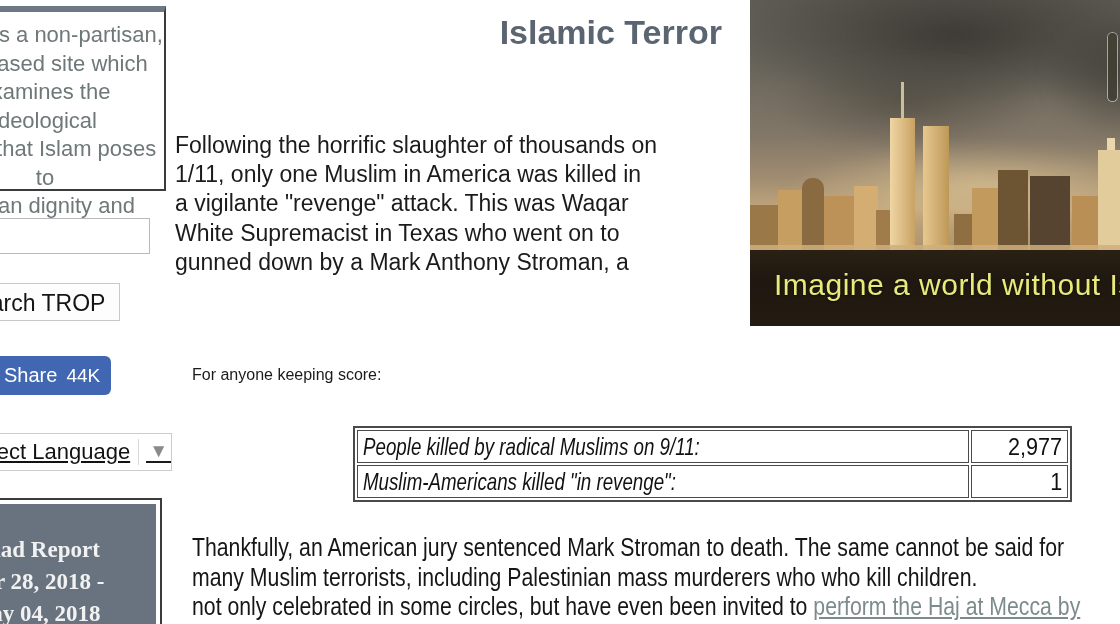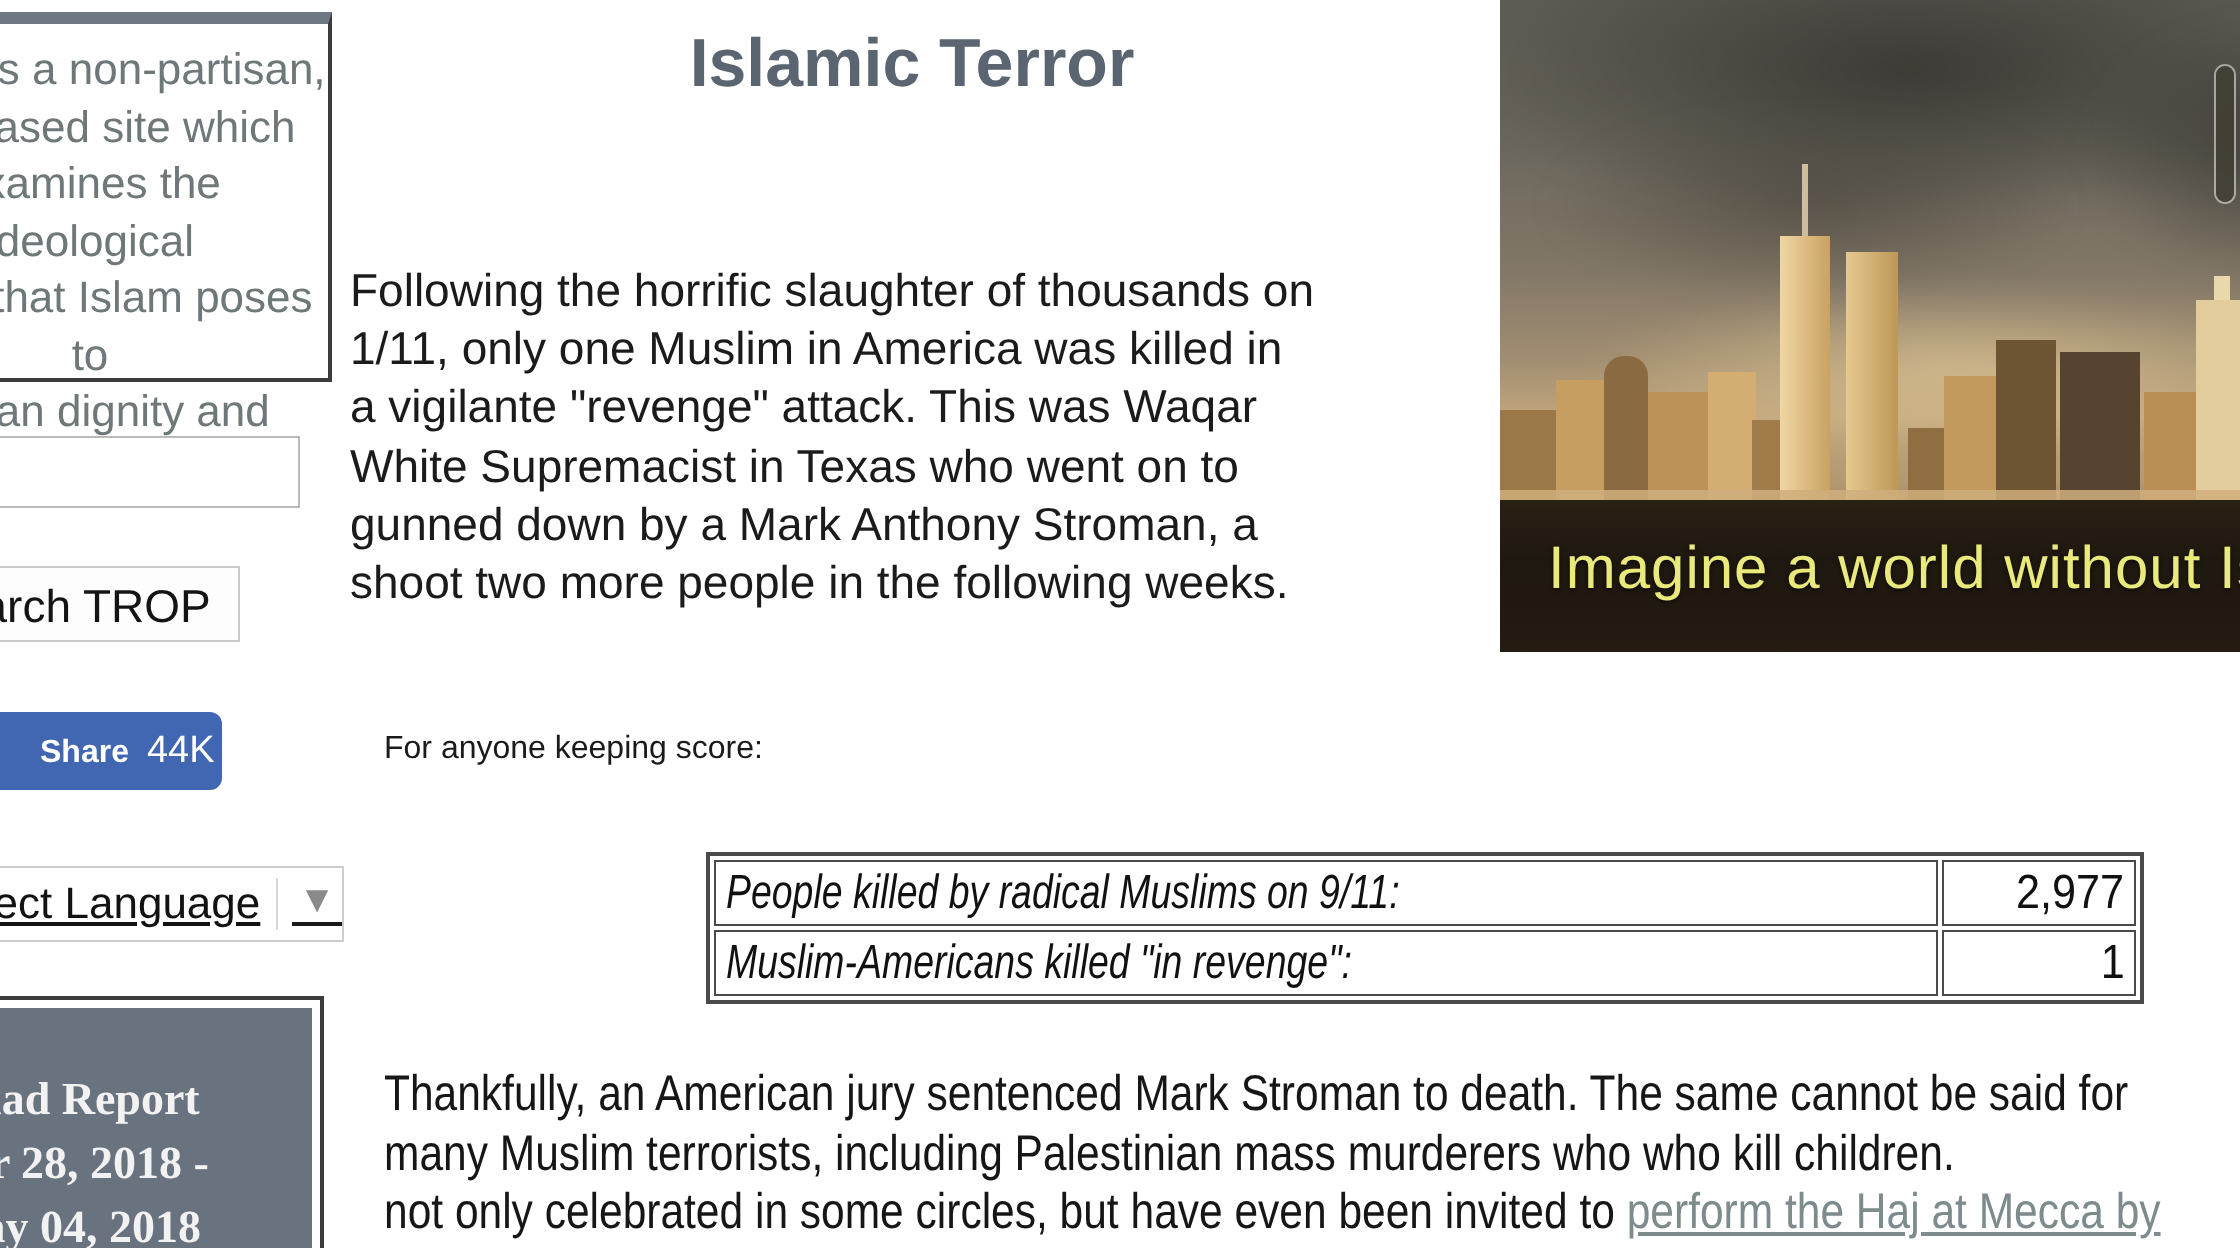--- a/index.html
+++ b/index.html
@@ -11,35 +11,35 @@
   .about-box{left:-76px;top:6px;width:238px;height:168px;
     border:2px solid #3b3b3b;border-top:6px solid #6d7884;background:#fff;
     color:#6f7879;font-size:22px;line-height:28.5px;text-align:center;padding-top:9px;}
   .search-input{left:-60px;top:218px;width:210px;height:36px;border:1px solid #b9b9b9;
     background:#fff;font-size:20px;padding:0 6px;box-sizing:border-box;}
   .search-btn{left:-52px;top:283px;width:172px;height:38px;border:1px solid #c9c9c9;
     background:#fdfdfd;color:#141414;font-size:23px;text-align:center;line-height:36px;}
   .share-btn{left:-36px;top:356px;width:147px;height:39px;border-radius:6px;
     background:#4267B2;color:#fff;line-height:39px;padding-left:40px;box-sizing:border-box;
     white-space:nowrap;}
-  .share-btn .share-word{font-weight:bold;font-size:16px;margin-left:16px;}
+  .share-btn .share-word{font-weight:normal;font-size:20px;}
   .share-btn .share-count{font-size:19px;margin-left:9px;}
   .lang-box{left:-44px;top:433px;width:216px;height:38px;border:1px solid #cccccc;
     background:#fff;display:flex;align-items:center;box-sizing:border-box;}
   .lang-label{font-size:22px;color:#121212;text-decoration:underline;margin-left:8px;white-space:nowrap;}
   .lang-sep{width:1px;height:26px;background:#d8d8d8;margin:0 7px 0 8px;}
   .lang-arrow{font-size:19px;color:#8a8a8a;border-bottom:2px solid #1a1a1a;line-height:20px;padding:0 3px;}
   .jihad-box{left:-92px;top:498px;width:254px;height:150px;border:2px solid #3b3b3b;
     background:#fff;padding:4px;box-sizing:border-box;}
   .jihad-fill{width:100%;height:100%;background:#68737f;color:#f2f2f2;
     font-family:"Liberation Serif", serif;font-weight:bold;font-size:23px;line-height:32px;
     text-align:center;box-sizing:border-box;padding-top:30px;}
 
   
-  .page-title{left:190px;top:10px;width:532px;text-align:center;color:#5b6571;
+  .page-title{left:190px;top:10px;width:532px;text-align:right;color:#5b6571;
     font-weight:bold;font-size:34px;line-height:44px;}
   .intro{left:175px;top:131px;color:#1b1b1b;font-size:23px;line-height:29.2px;white-space:nowrap;}
   .score-heading{left:192px;top:366px;color:#1b1b1b;font-size:16px;}
   .score-table{left:353px;top:426px;border-collapse:separate;border-spacing:2px;
     border:2px solid #4a4a4a;background:#fff;}
   .score-table td{border:1px solid #4a4a4a;height:31px;font-size:24px;color:#111;
     padding:0 5px;white-space:nowrap;}
   .score-table td.lbl{width:600px;font-style:italic;}
   .score-table td.val{width:85px;text-align:right;}
   .cond{display:inline-block;transform:scaleX(0.78);transform-origin:0 50%;}
@@ -103,21 +103,20 @@
 <div class="abs page-title">
   <div>Islamic Terror</div>
 </div>
 
 <div class="abs intro">
   <div>Following the horrific slaughter of thousands on</div>
   <div>1/11, only one Muslim in America was killed in</div>
   <div>a vigilante "revenge" attack.  This was Waqar</div>
   <div>White Supremacist in Texas who went on to</div>
   <div>gunned down by a Mark Anthony Stroman, a</div>
-  <div>shoot two more people in the following weeks.</div>
 </div>
 
 <div class="abs score-heading">For anyone keeping score:</div>
 
 <table class="abs score-table">
   <tbody>
       <tr>
     <td class="lbl">
       <span class="cond">People killed by radical Muslims on 9/11:</span></td>
     <td class="val">

